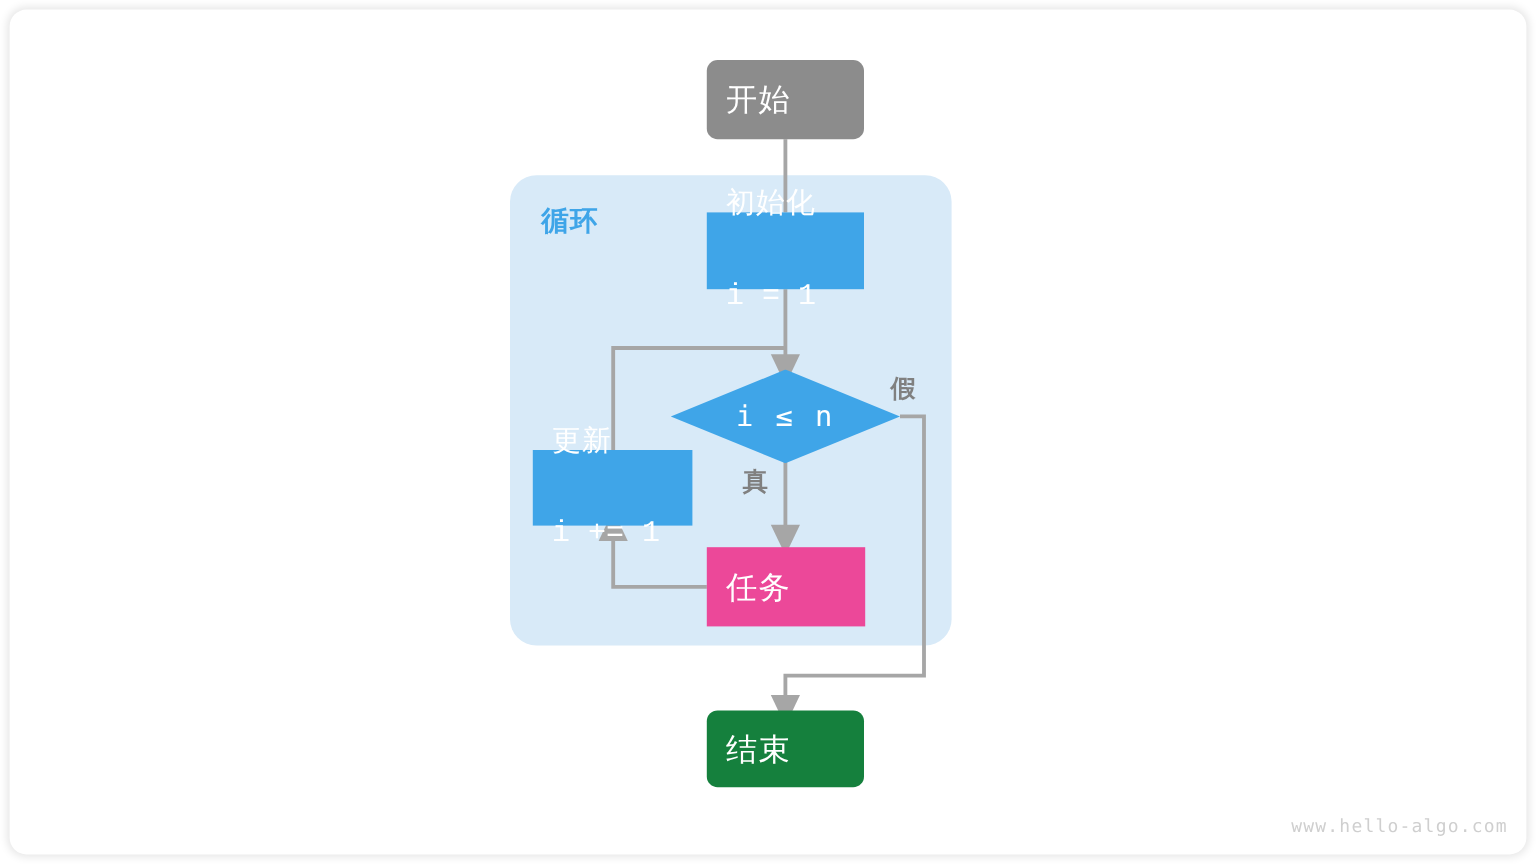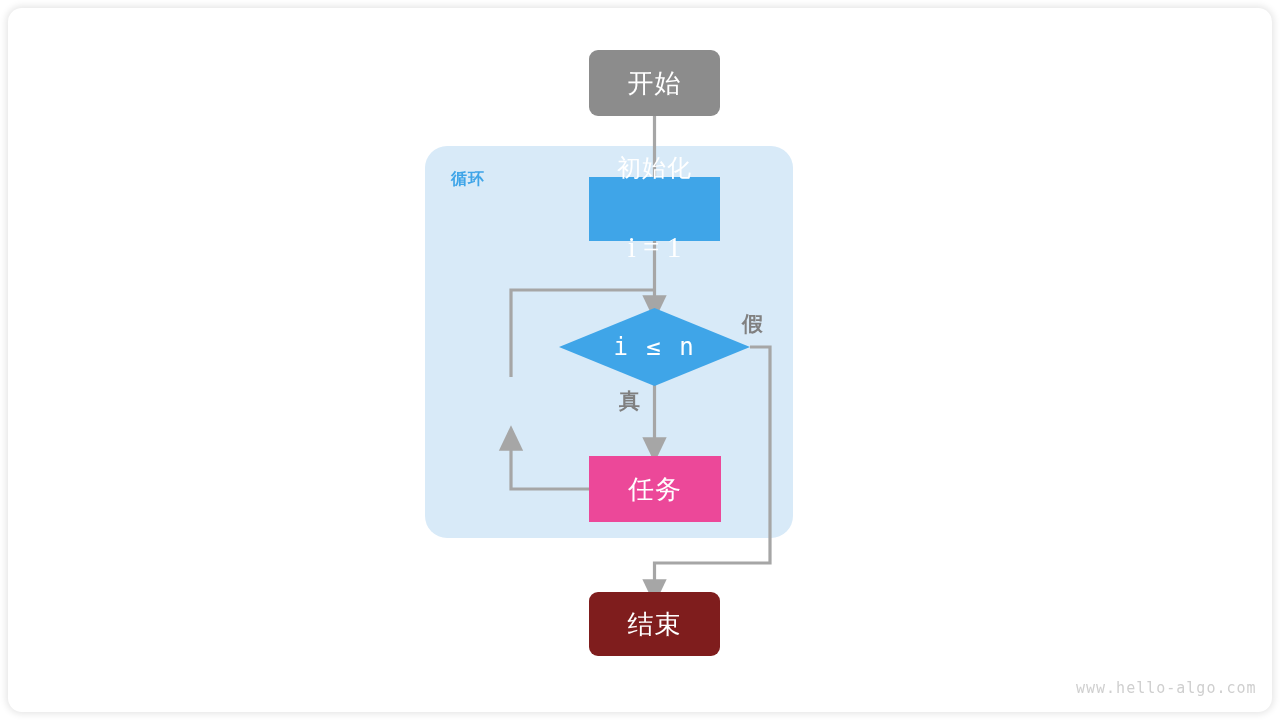--- a/index.html
+++ b/index.html
@@ -44,58 +44,59 @@
     width: 1280px;
     height: 720px;
     overflow: visible;
   }
 
   
   .node {
     position: absolute;
     display: flex;
     flex-direction: column;
-    align-items: center;
+    align-items: flex-start;
     justify-content: center;
     color: #ffffff;
     box-sizing: border-box;
     line-height: 1.18;
+    padding-left: 16px;
   }
 
   .node-terminal {
     border-radius: 9px;
     font-size: 26px;
   }
 
   .node-rect {
     border-radius: 0px;
     gap: 48px;
   }
 
   .line-cjk {
     font-family: "Liberation Sans", sans-serif;
     font-size: 24px;
     letter-spacing: 1px;
   }
 
   .line-code {
-    font-family: Liberation Serif, serif;
-    font-size: 29px;
+    font-family: Liberation Mono, monospace;
+    font-size: 25px;
     letter-spacing: 0px;
   }
 
   .loop-box {
     position: absolute;
     border-radius: 22px;
   }
 
   .loop-label {
     position: absolute;
     font-family: "Liberation Sans", sans-serif;
-    font-size: 16px;
+    font-size: 23px;
     font-weight: bold;
     letter-spacing: 1px;
   }
 
   .edge-label {
     position: absolute;
     font-family: "Liberation Sans", sans-serif;
     font-size: 21px;
     font-weight: bold;
     color: #808080;
@@ -171,26 +172,30 @@
       <span class="line-code">i = 1</span>
     </div>
 
     <div class="diamond-wrap" style="left:559px; top:308px; width:191px; height:78px;">
       <svg width="191" height="78" viewBox="0 0 191 78">
         <polygon points="95.5,0 191,39 95.5,78 0,39" fill="#3fa5e8"></polygon>
       </svg>
       <div class="diamond-text">i ≤ n</div>
     </div>
 
+    <div class="node node-rect" style="left:444px; top:375px; width:133px; height:63px; background:#3fa5e8;">
+      <span class="line-cjk">更新</span>
+      <span class="line-code">i += 1</span>
+    </div>
 
     <div class="node node-rect" style="left:589px; top:456px; width:132px; height:66px; background:#ec4899;">
       <span class="line-cjk" style="font-size:26px;">任务</span>
     </div>
 
-    <div class="node node-terminal" style="left:589px; top:592px; width:131px; height:64px; background:#7f1d1d;">
+    <div class="node node-terminal" style="left:589px; top:592px; width:131px; height:64px; background:#15803d;">
       <span class="line-cjk" style="font-size:26px;">结束</span>
     </div>
 
     <div class="edge-label" style="left:619px; top:387px;">真</div>
     <div class="edge-label" style="left:742px; top:310px;">假</div>
 
     <div class="watermark" style="left:1076px; top:679px;">www.hello-algo.com</div>
 
   </div>
 </div>

